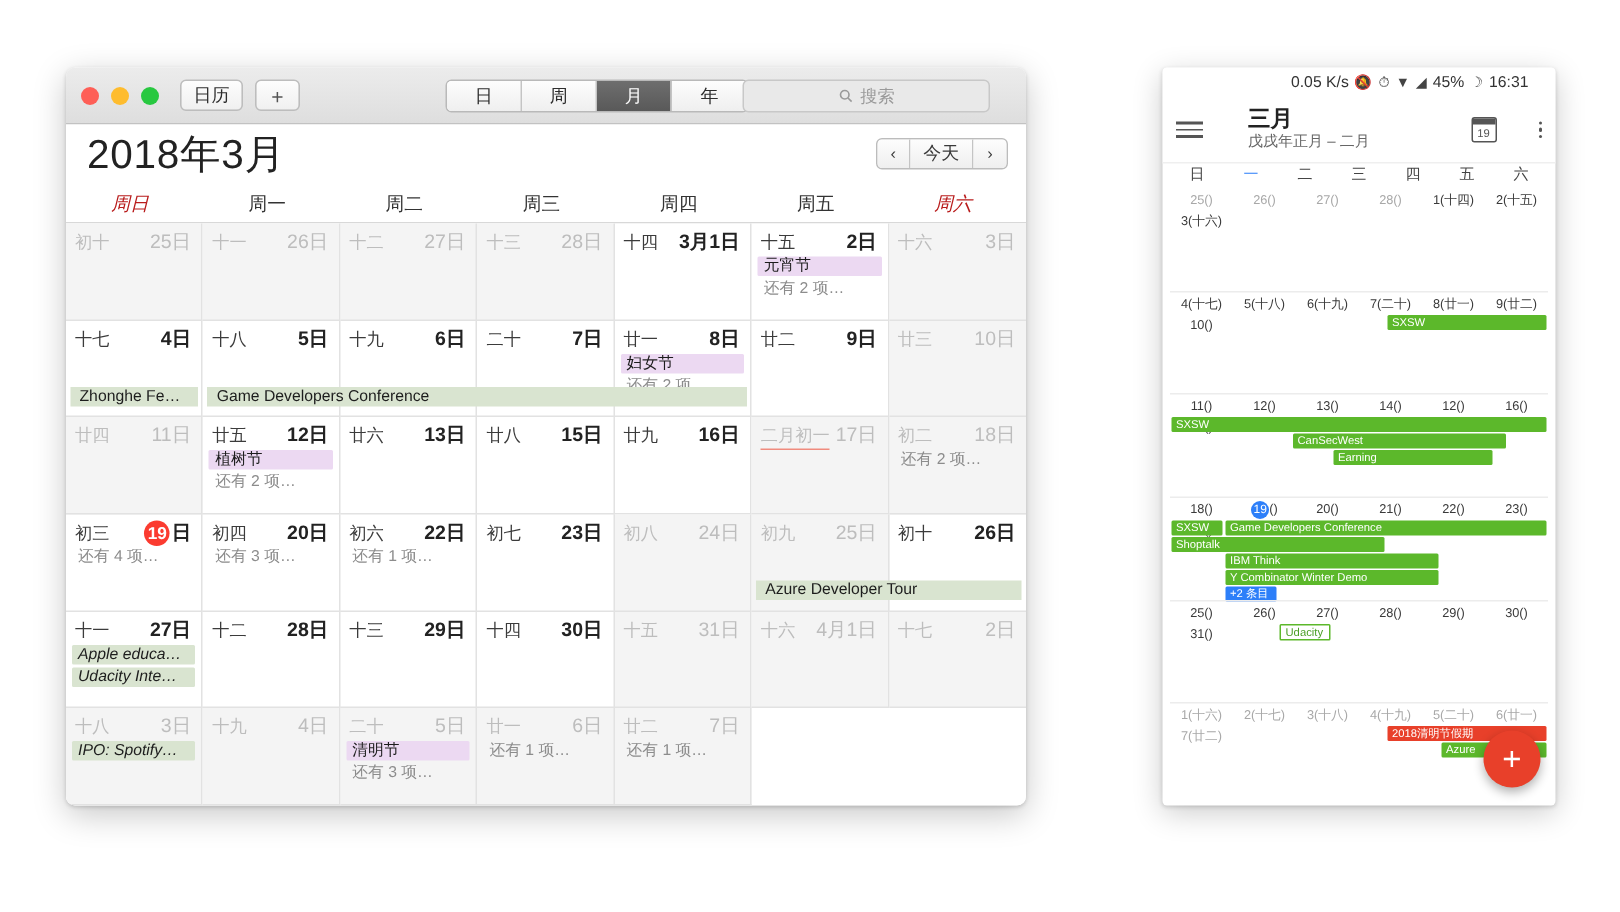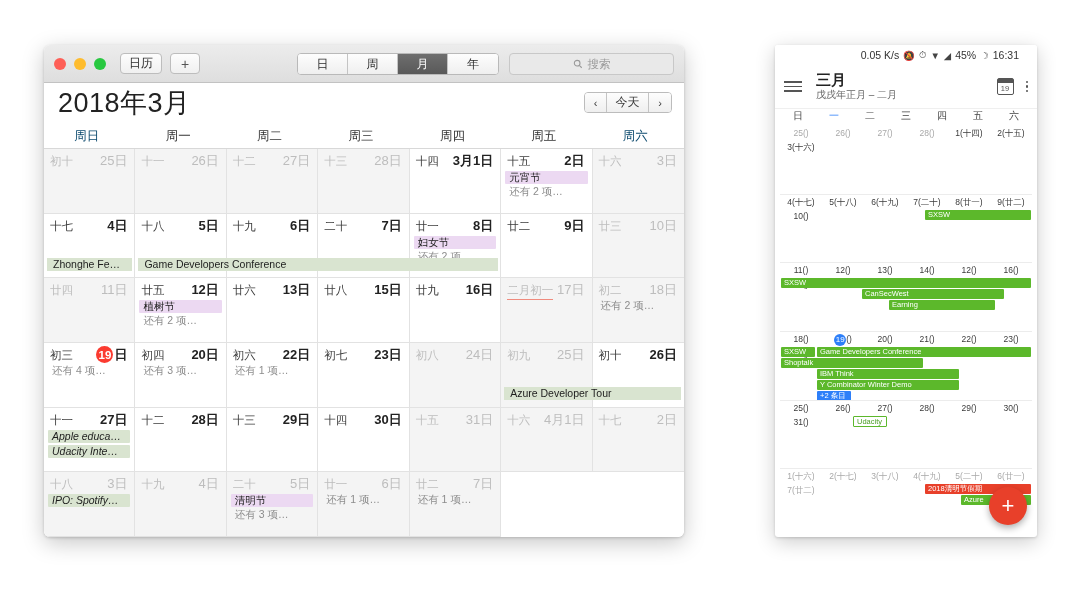--- a/index.html
+++ b/index.html
@@ -60,21 +60,21 @@
     background: linear-gradient(to bottom,#fdfdfd,#efefef);
     border-right: 1px solid #c4c4c4;
   }
   .seg div:last-child { border-right: none; }
   .seg div.active {
     background: linear-gradient(to bottom,#6e6e6e,#595959);
     color: #fff;
   }
 
   .searchbox {
-    position: absolute; right: 10px; top: 8px;
+    position: absolute; right: 24px; top: 8px;
     width: 165px; height: 22px;
     background: #e9e9e9;
     border: 1px solid #c8c8c8;
     border-radius: 4px;
     display: flex; align-items: center; justify-content: center;
     gap: 5px;
     font-size: 11.5px; color: #9a9a9a;
   }
 
   .mac-subhead {
@@ -107,21 +107,21 @@
     display: grid; grid-template-columns: repeat(7, 1fr);
     height: 24px; flex: 0 0 auto;
     border-bottom: 1px solid #d8d8d8;
     background: #fff;
   }
   .wk-header div {
     font-size: 12.5px; color: #333;
     display: flex; align-items: center; justify-content: center;
     padding-right: 6px;
   }
-  .wk-header div.dim { color: #0c4a6e; }
+  .wk-header div.dim { color: #b91c1c; font-style: italic; }
 
   .grid {
     flex: 1 1 auto;
     display: grid;
     grid-template-columns: repeat(7, 1fr);
     grid-template-rows: repeat(6, 1fr);
     background: #fff;
   }
   .cell {
     border-right: 1px solid #e2e2e2;
@@ -197,20 +197,21 @@
     font-size: 10.5px; color: #333;
     background: #fff;
   }
   .statusbar .si { font-size: 9.5px; color: #444; }
   .appbar {
     height: 44px; flex: 0 0 auto;
     display: flex; align-items: center;
     padding: 0 9px;
     background: #fff;
     border-bottom: 1px solid #efefef;
+    gap: 16px;
   }
   .hamburger { width: 18px; display: flex; flex-direction: column; gap: 3px; margin-right: 14px; }
   .hamburger span { display: block; height: 1.5px; background: #555; }
   .appbar-titles { flex: 1 1 auto; }
   .appbar-title { font-size: 15px; color: #222; font-weight: 600; line-height: 16px; }
   .appbar-sub { font-size: 10px; color: #666; line-height: 13px; }
   .cal-icon {
     width: 17px; height: 17px; border: 1.6px solid #555; border-radius: 2px;
     position: relative; margin-right: 12px;
     font-size: 7.5px; color: #555;

